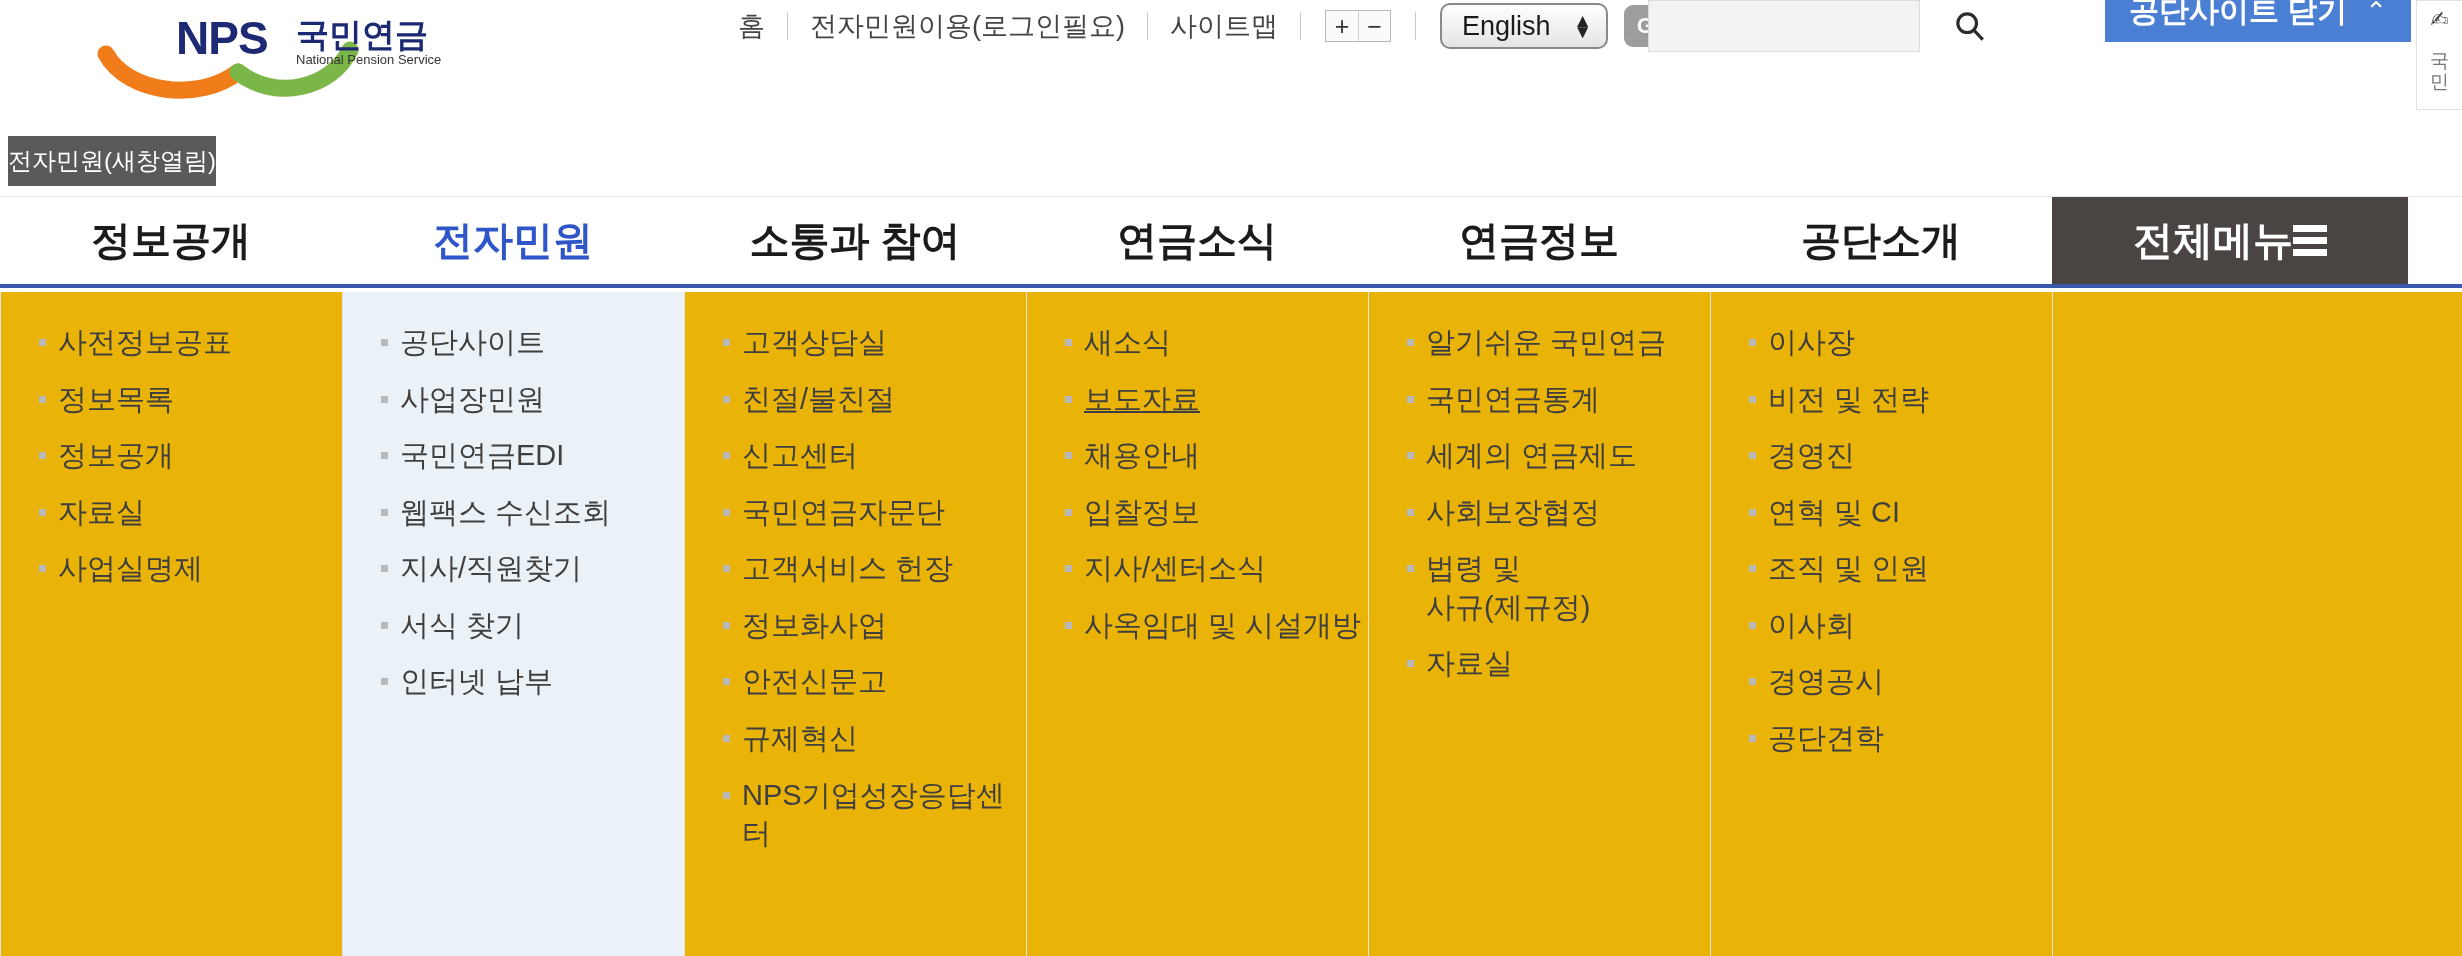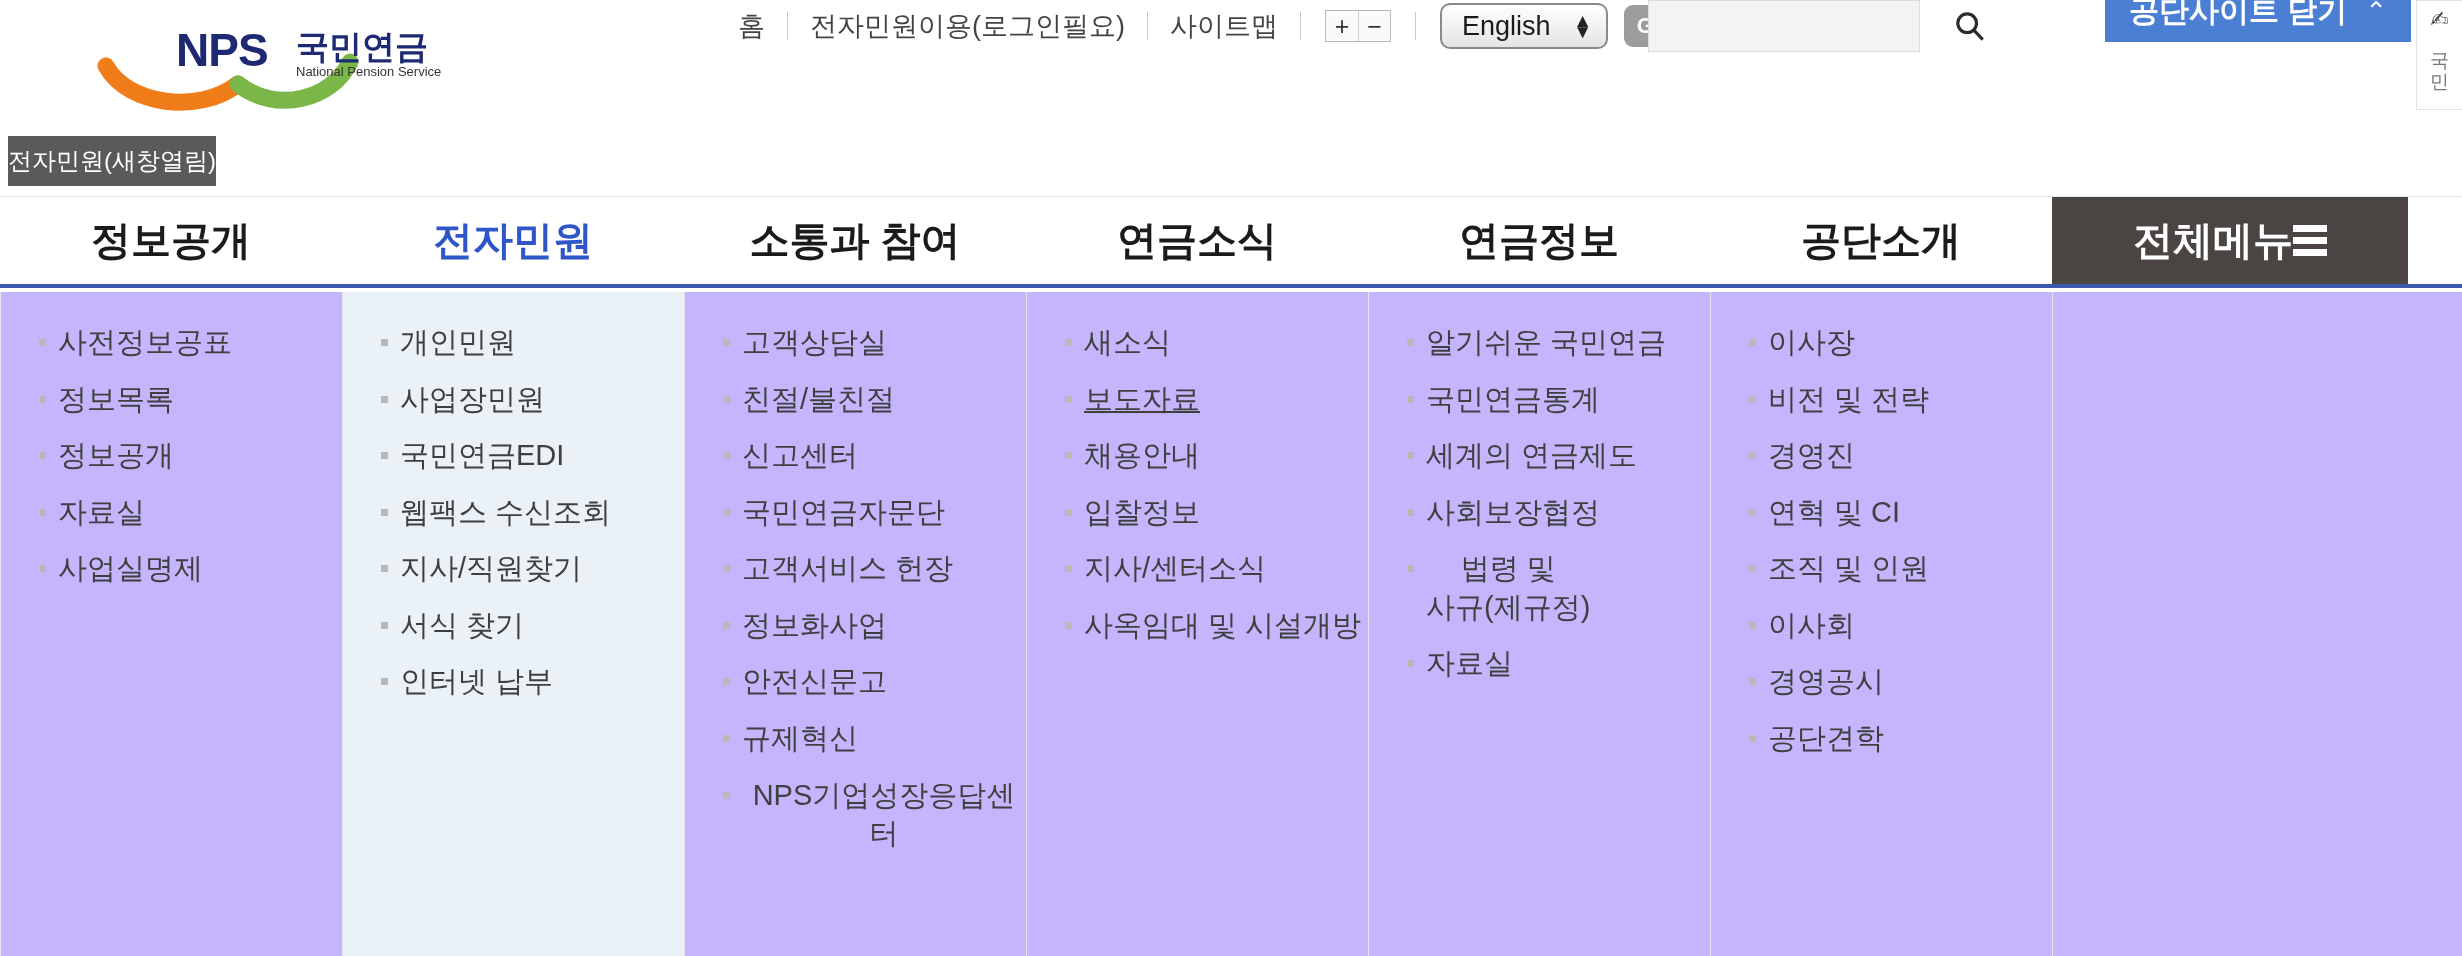--- a/index.html
+++ b/index.html
@@ -91,21 +91,21 @@
     padding-top: 6px; overflow: hidden;
   }
   .side-tab-icon { font-size: 22px; color: #444; }
   .side-tab-label {
     writing-mode: vertical-rl; font-size: 19px; color: #777; margin-top: 6px;
     letter-spacing: 1px;
   }
 
   
   .logo {
-    position: absolute; left: 88px; top: 14px;
+    position: absolute; left: 88px; top: 2px;
     width: 390px; height: 104px;
   }
   .logo svg { width: 100%; height: 100%; }
 
   .tooltip {
     position: absolute; left: 8px; top: 136px;
     background: #5a5a5a; color: #fff;
     font-size: 24px; padding: 9px 0; white-space: nowrap;
     z-index: 30;
   }
@@ -129,23 +129,22 @@
     display: flex; align-items: center; justify-content: center; 
     font-size: 40px; font-weight: bold; cursor: pointer;
   }
   .hamburger { display: flex; flex-direction: column; gap: 5px; }
   .hamburger span { display: block; width: 34px; height: 7px; background: #fff; }
 
   
   .mega {
     position: absolute; top: 292px; left: 0;
     width: 2462px; height: 664px;
-    background: #c4b5fd;
+    background: #eab308;
     display: flex;
-    text-align: center;
   }
   .mega-col {
     width: 342px; height: 100%;
     border-left: 1px solid #e4e4e4;
     padding: 22px 0 0 0;
   }
   .mega-col:first-child { border-left: 1px solid #e4e4e4; }
   .mega-col.highlight { background: #eaf1f7; border-left-color: #dde4ea; }
   .mega-tail { flex: 1; height: 100%; border-left: 1px solid #e4e4e4; }
 
@@ -265,21 +264,21 @@
           <span class="lbl">자료실</span>
         </a>
         <a class="mega-link">
           <span class="bullet"></span>
           <span class="lbl">사업실명제</span>
         </a>
       </div>
       <div class="mega-col highlight">
         <a class="mega-link">
           <span class="bullet"></span>
-          <span class="lbl">개인민원</span>
+          <span class="lbl">공단사이트</span>
         </a>
         <a class="mega-link">
           <span class="bullet"></span>
           <span class="lbl">사업장민원</span>
         </a>
         <a class="mega-link">
           <span class="bullet"></span>
           <span class="lbl">국민연금EDI</span>
         </a>
         <a class="mega-link">

